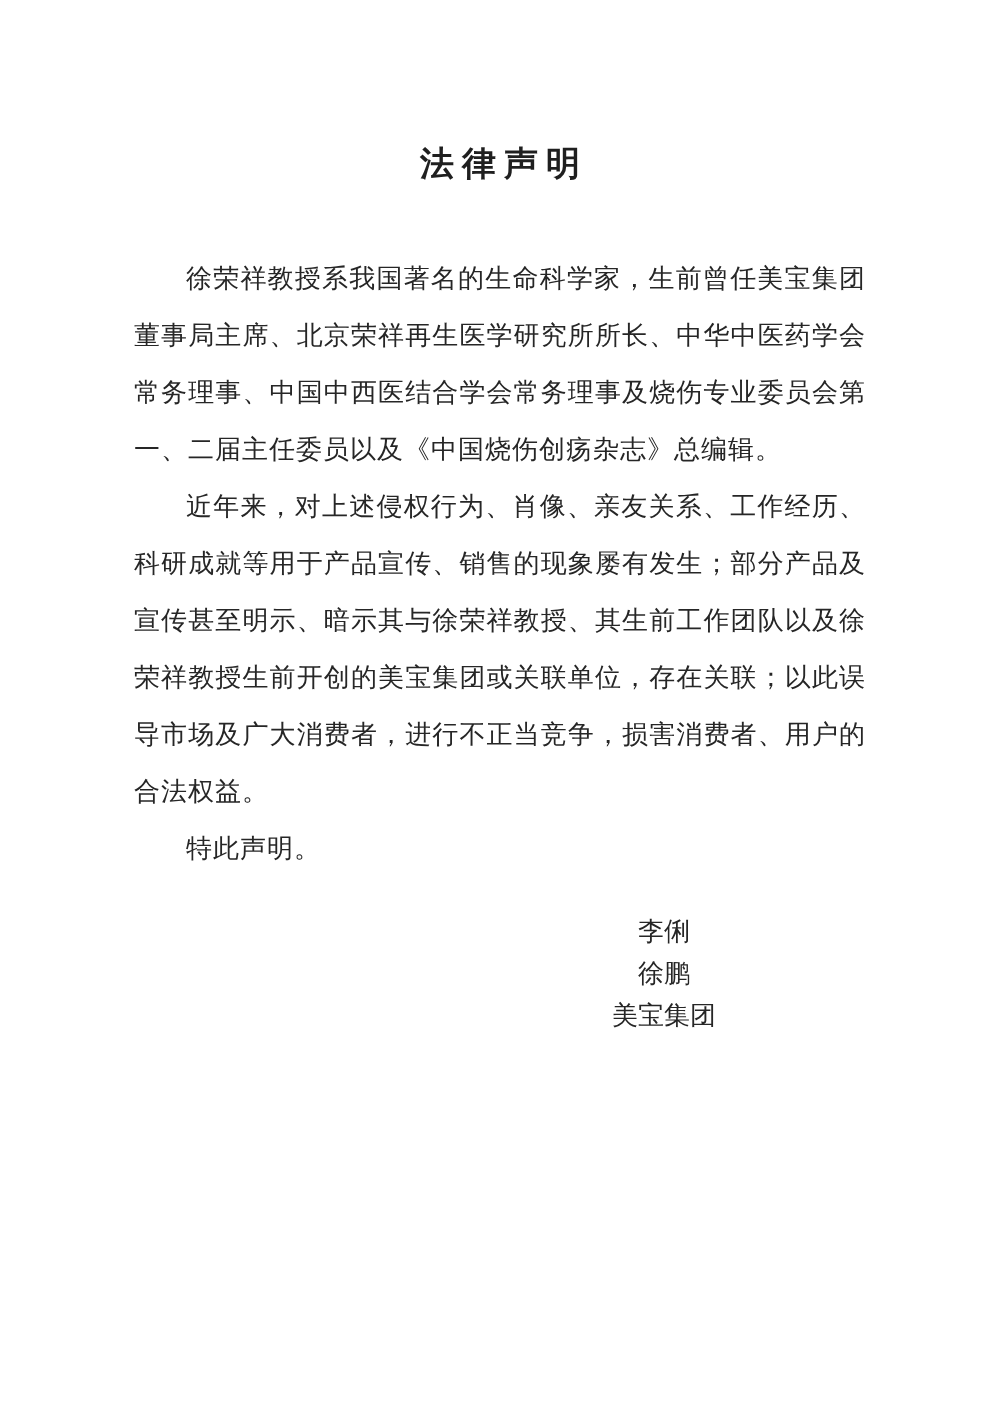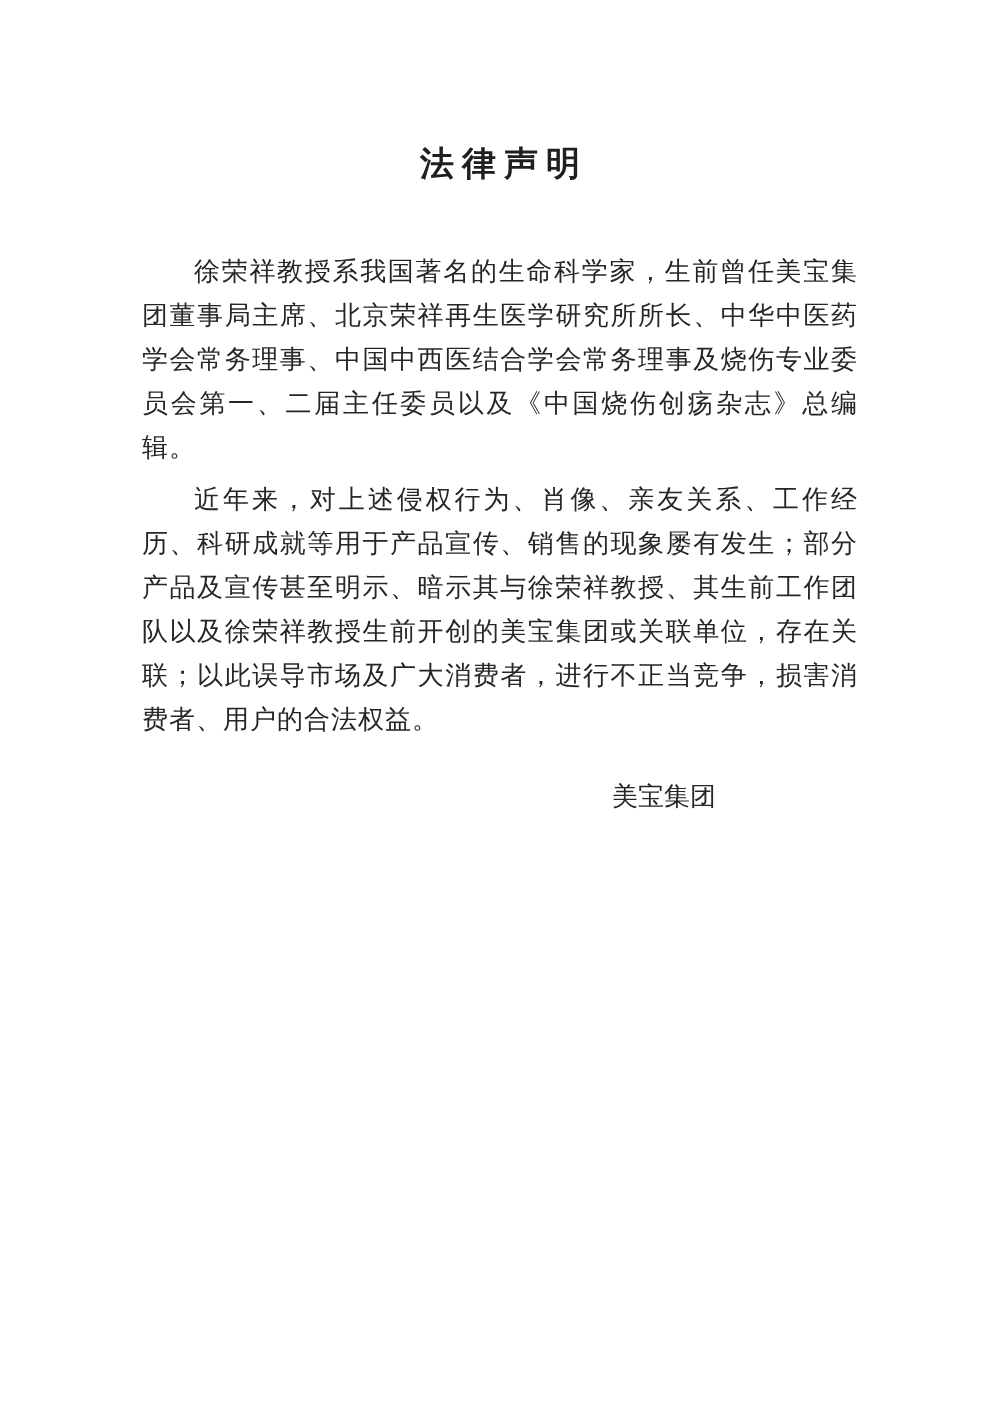--- a/index.html
+++ b/index.html
@@ -25,23 +25,23 @@
     line-height: 48px;
     font-weight: 600;
     letter-spacing: 8px;
     text-indent: 8px; 
     color: #1f1f1f;
   }
   .doc-body {
     margin: 62px 110px 0 110px;
   }
   .para {
-    margin: 8px;
+    margin: 0;
     font-size: 26px;
-    line-height: 44px;
+    line-height: 57px;
     letter-spacing: 1px;
     text-align: justify;
     text-indent: 2em;
     color: #262626;
   }
   .signature-block {
     margin-top: 34px;
     margin-left: 500px;
     width: 280px;
     text-align: center;
@@ -56,20 +56,23 @@
 </head>
 <body>
 
 <div class="page">
 
   <h1 class="doc-title">法律声明</h1>
 
   <div class="doc-body">
     <p class="para">徐荣祥教授系我国著名的生命科学家，生前曾任美宝集团董事局主席、北京荣祥再生医学研究所所长、中华中医药学会常务理事、中国中西医结合学会常务理事及烧伤专业委员会第一、二届主任委员以及《中国烧伤创疡杂志》总编辑。</p>
     <p class="para">近年来，对上述侵权行为、肖像、亲友关系、工作经历、科研成就等用于产品宣传、销售的现象屡有发生；部分产品及宣传甚至明示、暗示其与徐荣祥教授、其生前工作团队以及徐荣祥教授生前开创的美宝集团或关联单位，存在关联；以此误导市场及广大消费者，进行不正当竞争，损害消费者、用户的合法权益。</p>
+    <p class="para">特此声明。</p>
   </div>
 
   <div class="signature-block">
+    <div class="signature-line">李俐</div>
+    <div class="signature-line">徐鹏</div>
     <div class="signature-line">美宝集团</div>
 
   </div>
 
 </div>
 
 </body></html>

